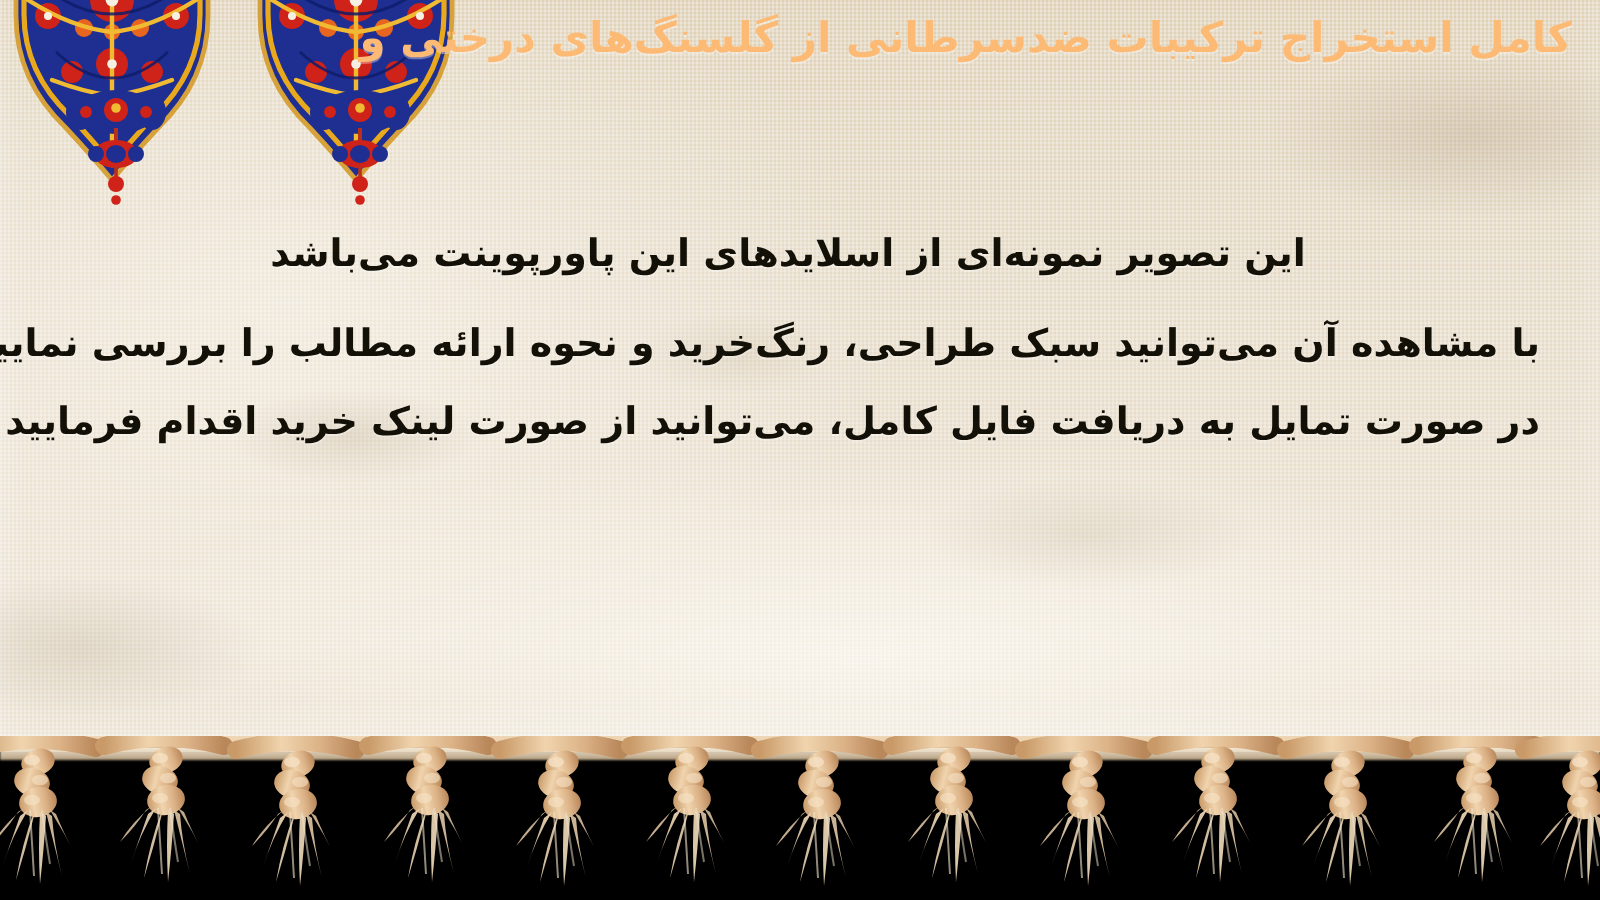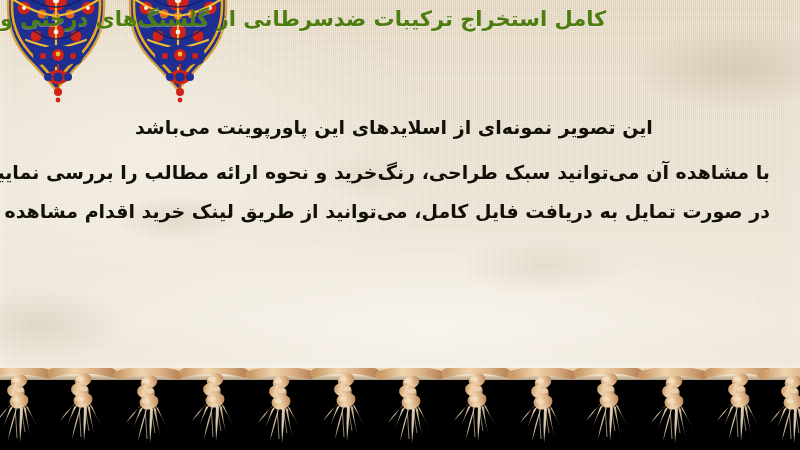--- a/index.html
+++ b/index.html
@@ -63,22 +63,22 @@
   .orn{position:absolute;}
 
   
   .fringe{position:absolute;left:0;top:368px;width:800px;height:82px;}
 
   
   .text-layer{position:absolute;inset:0;direction:rtl;}
 
   .title{
     position:absolute;left:0;right:14px;top:4px;
-    text-align:left;
-    color:#4d7c0f;
+    text-align:right;
+    color:#fdba74;
     font-size:21px;line-height:31px;font-weight:700;
     letter-spacing:0;
     text-shadow:0 1px 0 rgba(255,255,255,.35);
   }
   .title .l2{display:block;}
 
   .body-copy{
     position:absolute;left:18px;right:30px;top:108px;
     color:#131008;
     font-size:19px;line-height:39px;font-weight:700;
@@ -328,17 +328,17 @@
 
   <div class="text-layer">
 
     <div class="title">
       <span class="l1">کامل استخراج ترکیبات ضدسرطانی از گلسنگ‌های درختی و</span>
     </div>
 
     <div class="body-copy">
       <span class="line l1">این تصویر نمونه‌ای از اسلایدهای این پاورپوینت می‌باشد</span>
       <span class="line l2">با مشاهده آن می‌توانید سبک طراحی، رنگ‌خرید و نحوه ارائه مطالب را بررسی نمایید</span>
-      <span class="line l3">در صورت تمایل به دریافت فایل کامل، می‌توانید از طریق لینک خرید اقدام مشاهده</span>
+      <span class="line l3">در صورت تمایل به دریافت فایل کامل، می‌توانید از صورت لینک خرید اقدام فرمایید</span>
     </div>
 
   </div>
 </div>
 
 </body></html>

